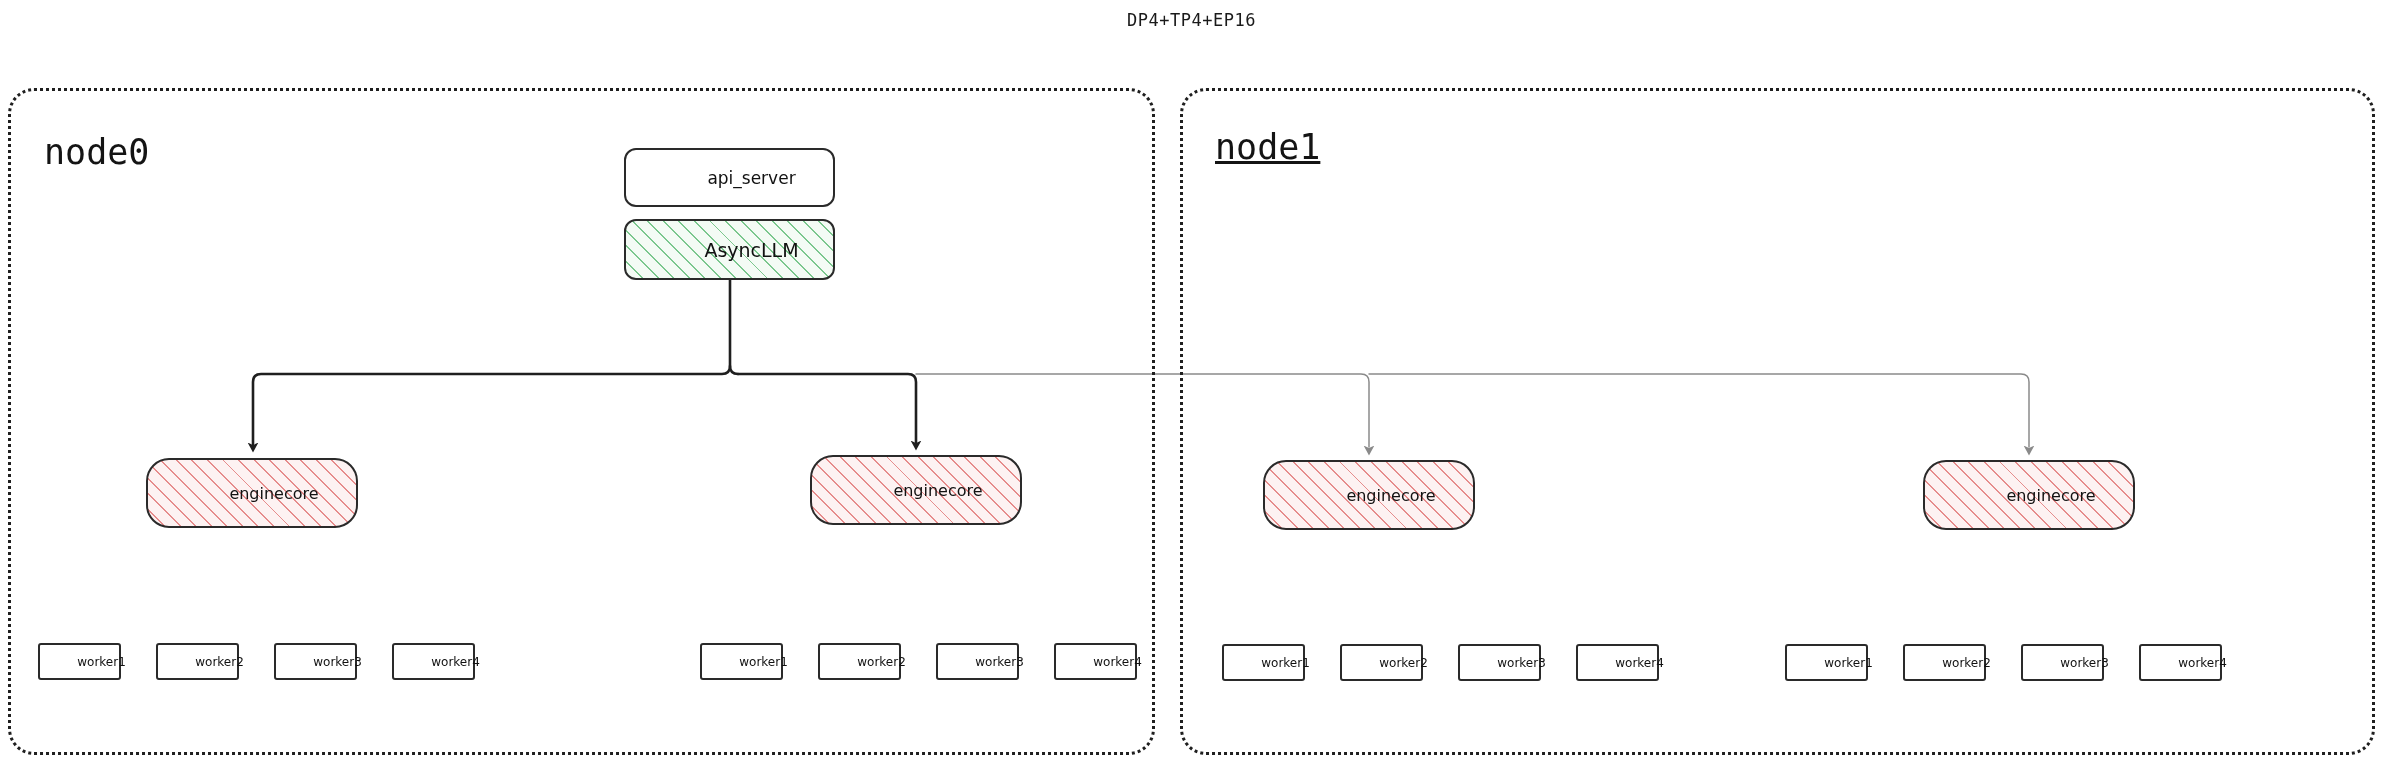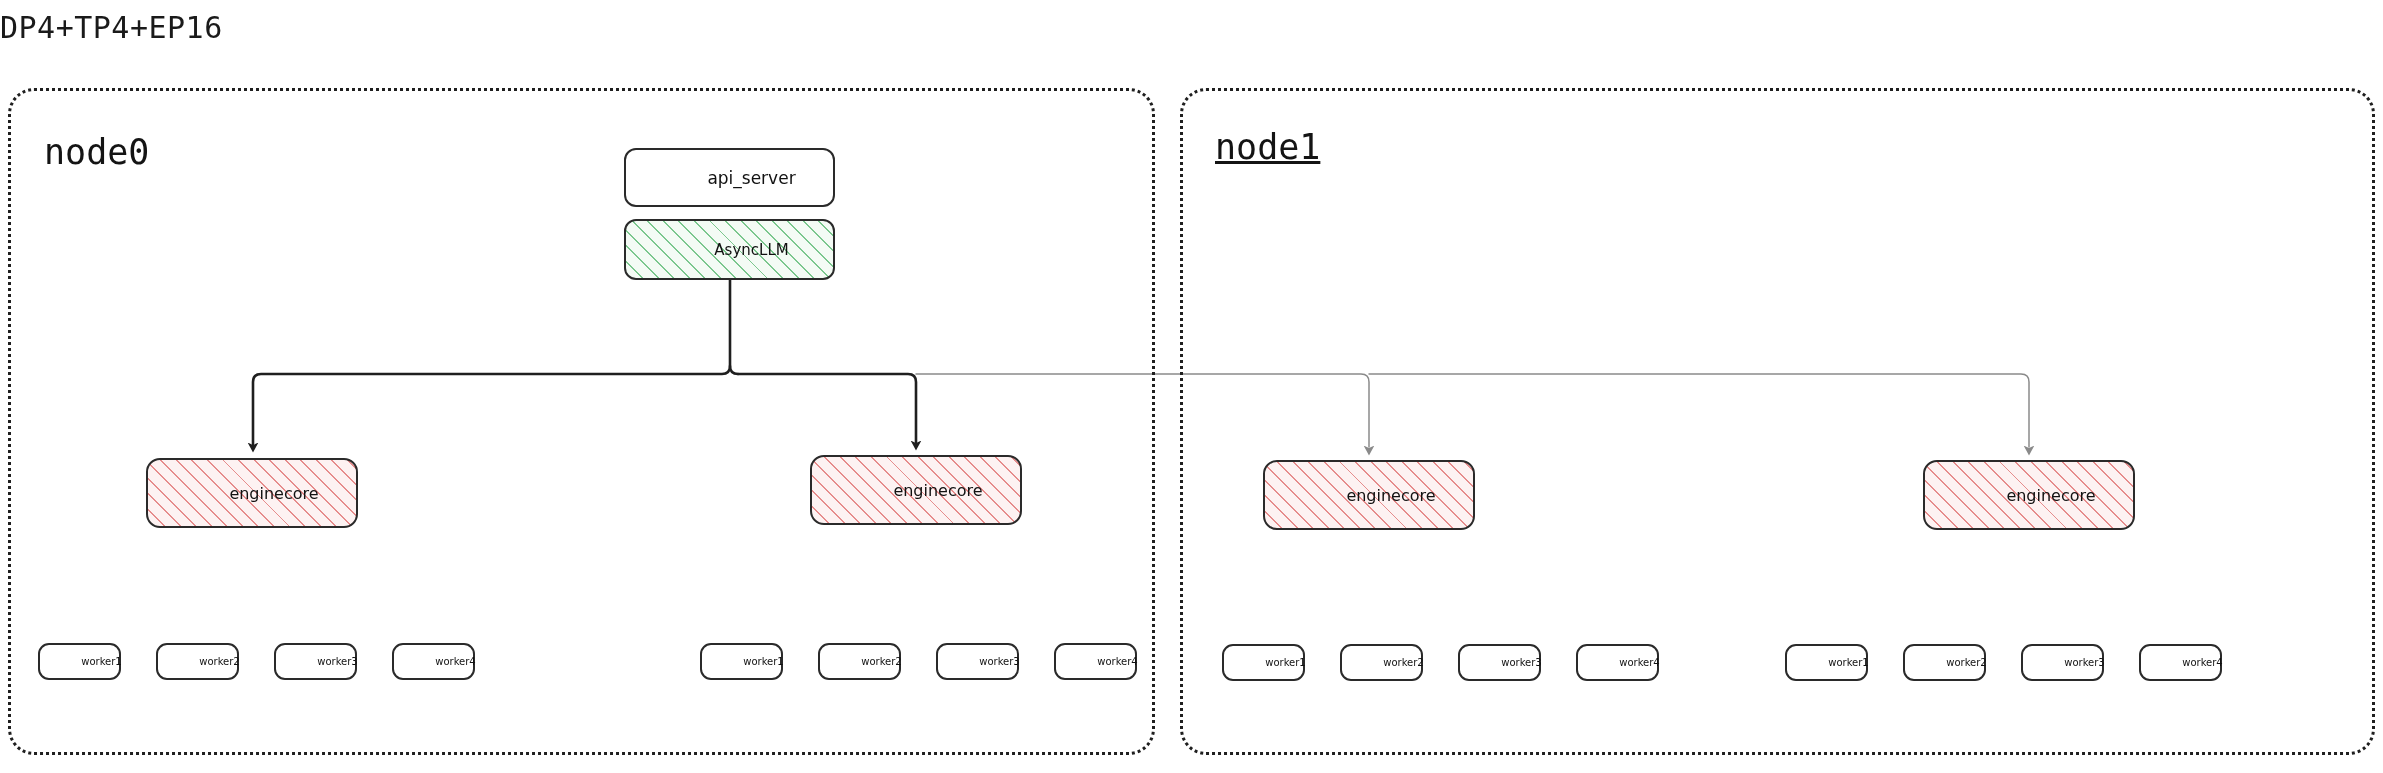--- a/index.html
+++ b/index.html
@@ -8,22 +8,23 @@
     background:#ffffff;
     font-family:"DejaVu Sans", sans-serif;
     overflow:hidden;
     position:relative;
   }
   #stage{position:absolute;left:0;top:0;width:2383px;height:773px;}
 
   
   .title{
     position:absolute;left:0;top:10px;width:2383px;
+    text-align:center;
     font-family:"DejaVu Sans Mono", monospace;
-    font-size:30px;
+    font-size:17px;
     color:#1a1a1a;
     letter-spacing:0.5px;
     white-space:nowrap;
   }
 
   
   .node-box{
     position:absolute;
     border:3px dotted #1f1f1f;
     border-radius:26px;
@@ -50,44 +51,44 @@
     text-align:center;
     padding-left:44px;
   }
   .shape-plain{
     background:#ffffff;
     border-radius:12px;
     font-size:17px;
   }
   .shape-async{
     border-radius:12px;
-    font-size:15px;
+    font-size:19px;
     background-color:#f4fbf5;
     background-image:repeating-linear-gradient(
         45deg,
         rgba(116,196,136,0.95) 0px,
         rgba(116,196,136,0.95) 1.4px,
         rgba(0,0,0,0) 1.4px,
         rgba(0,0,0,0) 11px);
   }
   .shape-engine{
-    border-radius:14px;
+    border-radius:23px;
     font-size:16px;
     background-color:#fdf2f2;
     background-image:repeating-linear-gradient(
         45deg,
         rgba(226,122,122,0.85) 0px,
         rgba(226,122,122,0.85) 1.4px,
         rgba(0,0,0,0) 1.4px,
         rgba(0,0,0,0) 11px);
   }
   .shape-worker{
     background:#ffffff;
-    border-radius:11px;
-    font-size:10px;
+    border-radius:3px;
+    font-size:12px;
     border-width:2px;
   }
 
   
   #wires{position:absolute;left:0;top:0;width:2383px;height:773px;pointer-events:none;}
 </style>
 </head>
 <body>
 
 <div id="stage">

